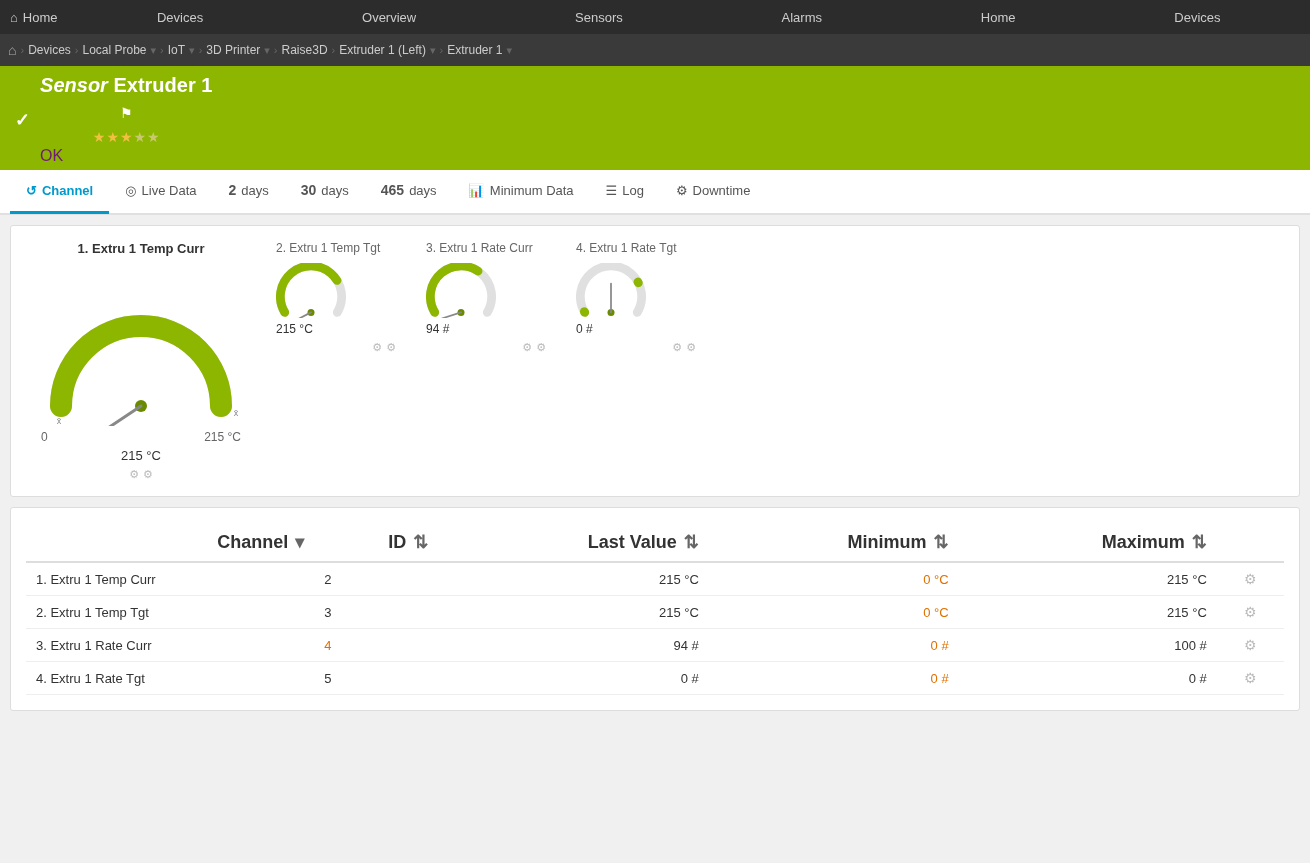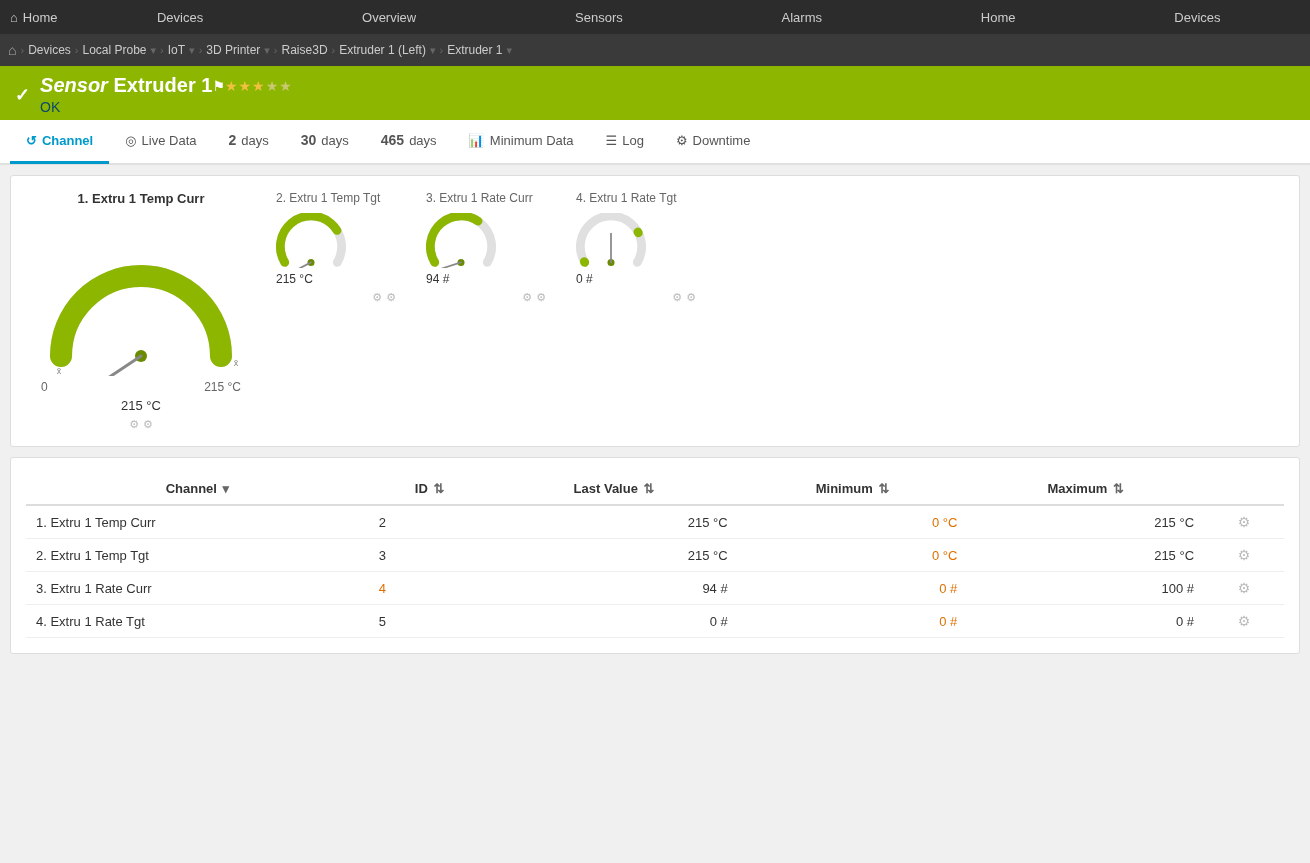--- a/index.html
+++ b/index.html
@@ -87,31 +87,33 @@
       font-size: 14px;
     }
     .star-rating {
       color: #f0c040;
       font-size: 14px;
       display: flex;
       gap: 1px;
     }
     .star-rating .star-empty { color: #c8c870; }
     .sensor-status {
-      color: #0c4a6e;
-      font-size: 14px;
+      color: #701a75;
+      font-size: 16px;
       margin-top: 2px;
     }
     .sensor-header-left {
       display: flex;
       flex-direction: column;
     }
     .sensor-header-row {
       display: flex;
       align-items: center;
+      gap: 8px;
+      flex-direction: column;
     }
 
     
     .tabs {
       background: #fff;
       border-bottom: 2px solid #e0e0e0;
       display: flex;
       align-items: center;
       padding: 0 10px;
       height: 45px;
@@ -254,22 +256,22 @@
       border-radius: 3px;
       padding: 15px;
     }
 
     table {
       width: 100%;
       border-collapse: collapse;
     }
 
     th {
-      text-align: center;
-      font-size: 13px;
+      text-align: right;
+      font-size: 18px;
       font-weight: bold;
       color: #333;
       padding: 8px 10px;
       border-bottom: 2px solid #ddd;
     }
     th .sort-arrow { color: #666; margin-left: 2px; }
 
     td {
       padding: 8px 10px;
       font-size: 13px;

